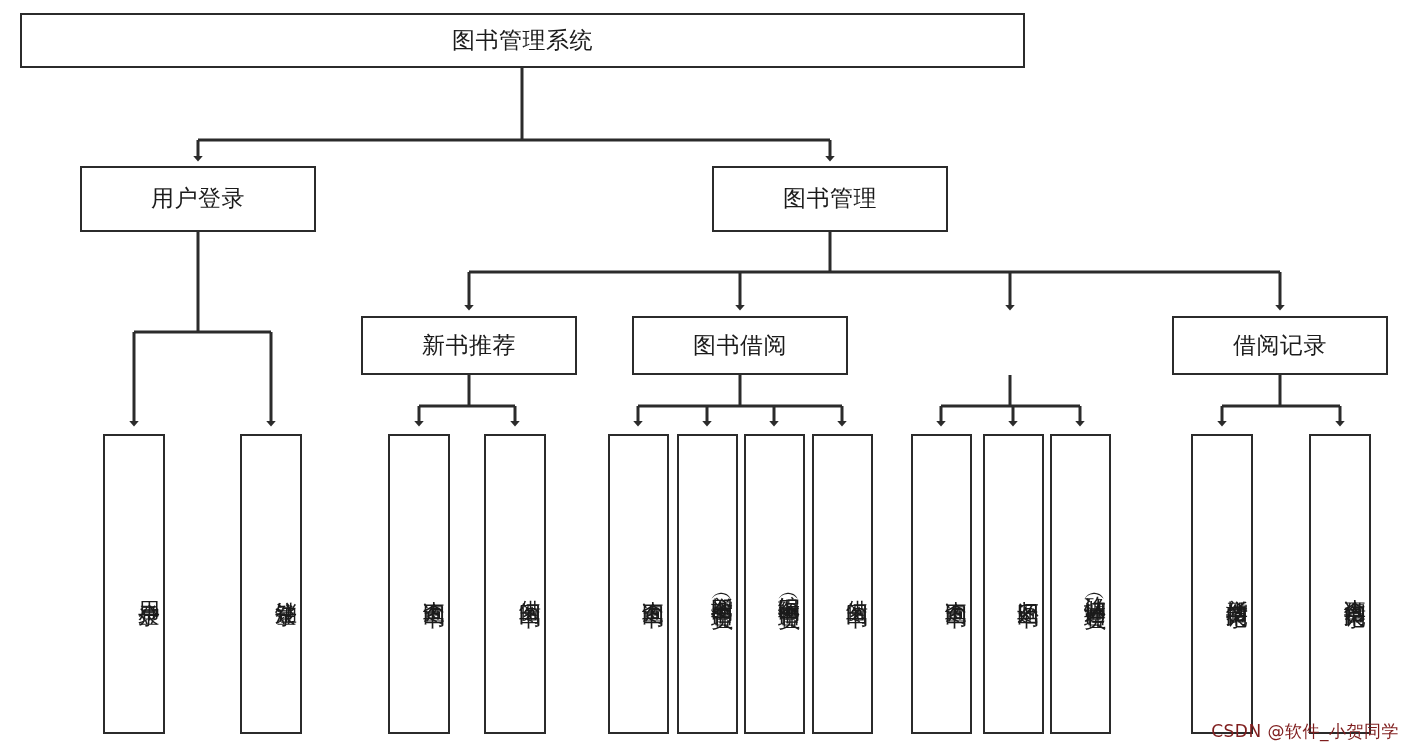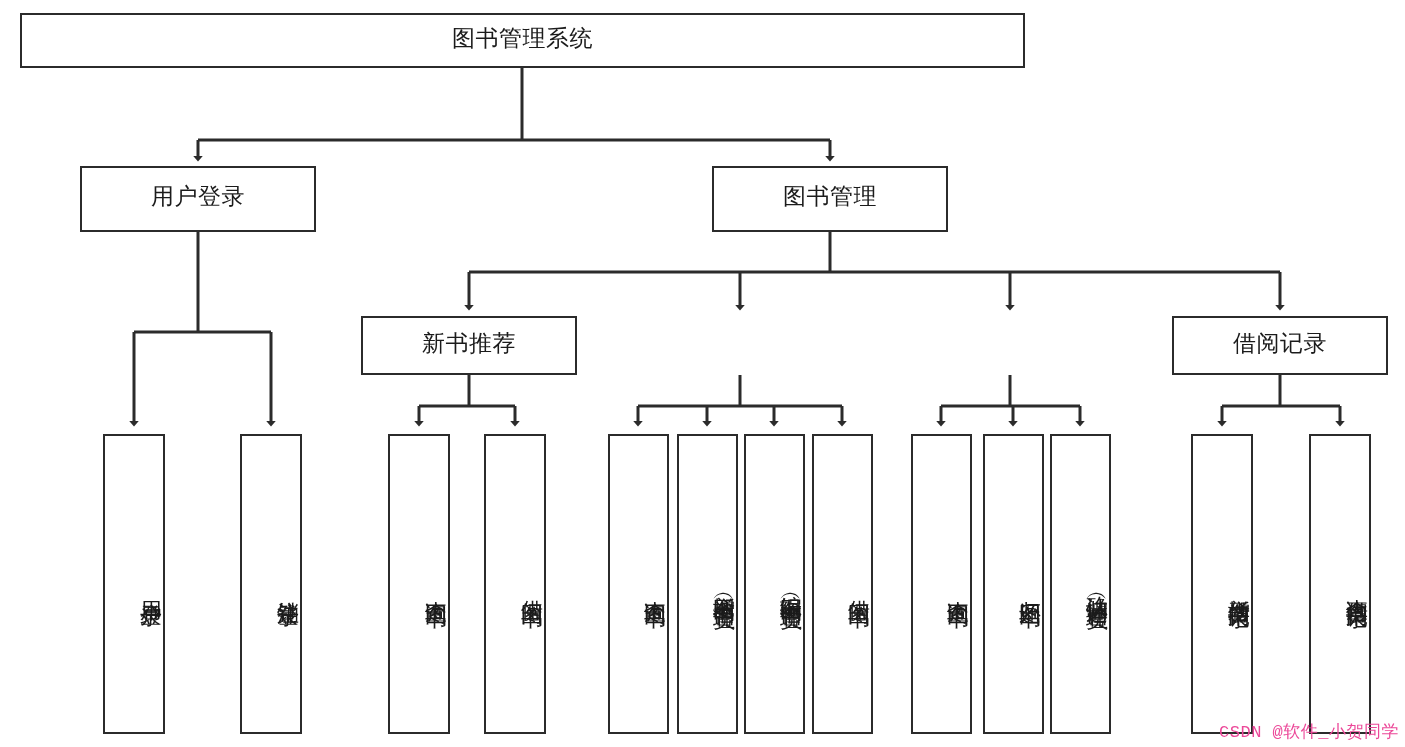--- a/index.html
+++ b/index.html
@@ -10,21 +10,20 @@
   }
   body {
     font-family: "DejaVu Sans", "Liberation Sans", sans-serif;
   }
   #canvas {
     position: relative;
     width: 1405px;
     height: 747px;
     background: #ffffff;
     overflow: hidden;
-    font-family: Liberation Mono, monospace;
   }
   #edges {
     position: absolute;
     left: 0;
     top: 0;
     width: 1405px;
     height: 747px;
     pointer-events: none;
   }
   .node {
@@ -56,21 +55,21 @@
   .node.vert .vlabel {
     writing-mode: vertical-rl;
     text-orientation: upright;
     white-space: nowrap;
   }
   #watermark {
     position: absolute;
     right: 6px;
     bottom: 4px;
     font-size: 17px;
-    color: #ec4899;
+    color: #7f1d1d;
     letter-spacing: 0.5px;
     z-index: 3;
     white-space: nowrap;
   }
 </style>
 </head>
 <body>
 
 <div id="canvas">
 
@@ -131,20 +130,23 @@
   <div class="node horiz" style="left:80px; top:166px; width:236px; height:66px;">
     <span>用户登录</span>
   </div>
   <div class="node horiz" style="left:361px; top:316px; width:216px; height:59px;">
     <span>新书推荐</span>
   </div>
 
   <div class="node horiz" style="left:712px; top:166px; width:236px; height:66px;">
     <span>图书管理</span>
   </div>
+  <div class="node horiz" style="left:632px; top:316px; width:216px; height:59px;">
+    <span>图书借阅</span>
+  </div>
   <div class="node horiz" style="left:1172px; top:316px; width:216px; height:59px;align-items:center;">
     <span>借阅记录</span>
   </div>
 
   <div class="node vert" style="left:103px; top:434px; width:62px; height:300px;">
     <span class="vlabel">用户登录</span>
   </div>
   <div class="node vert" style="left:240px; top:434px; width:62px; height:300px;">
     <span class="vlabel">注销登录</span>
   </div>

